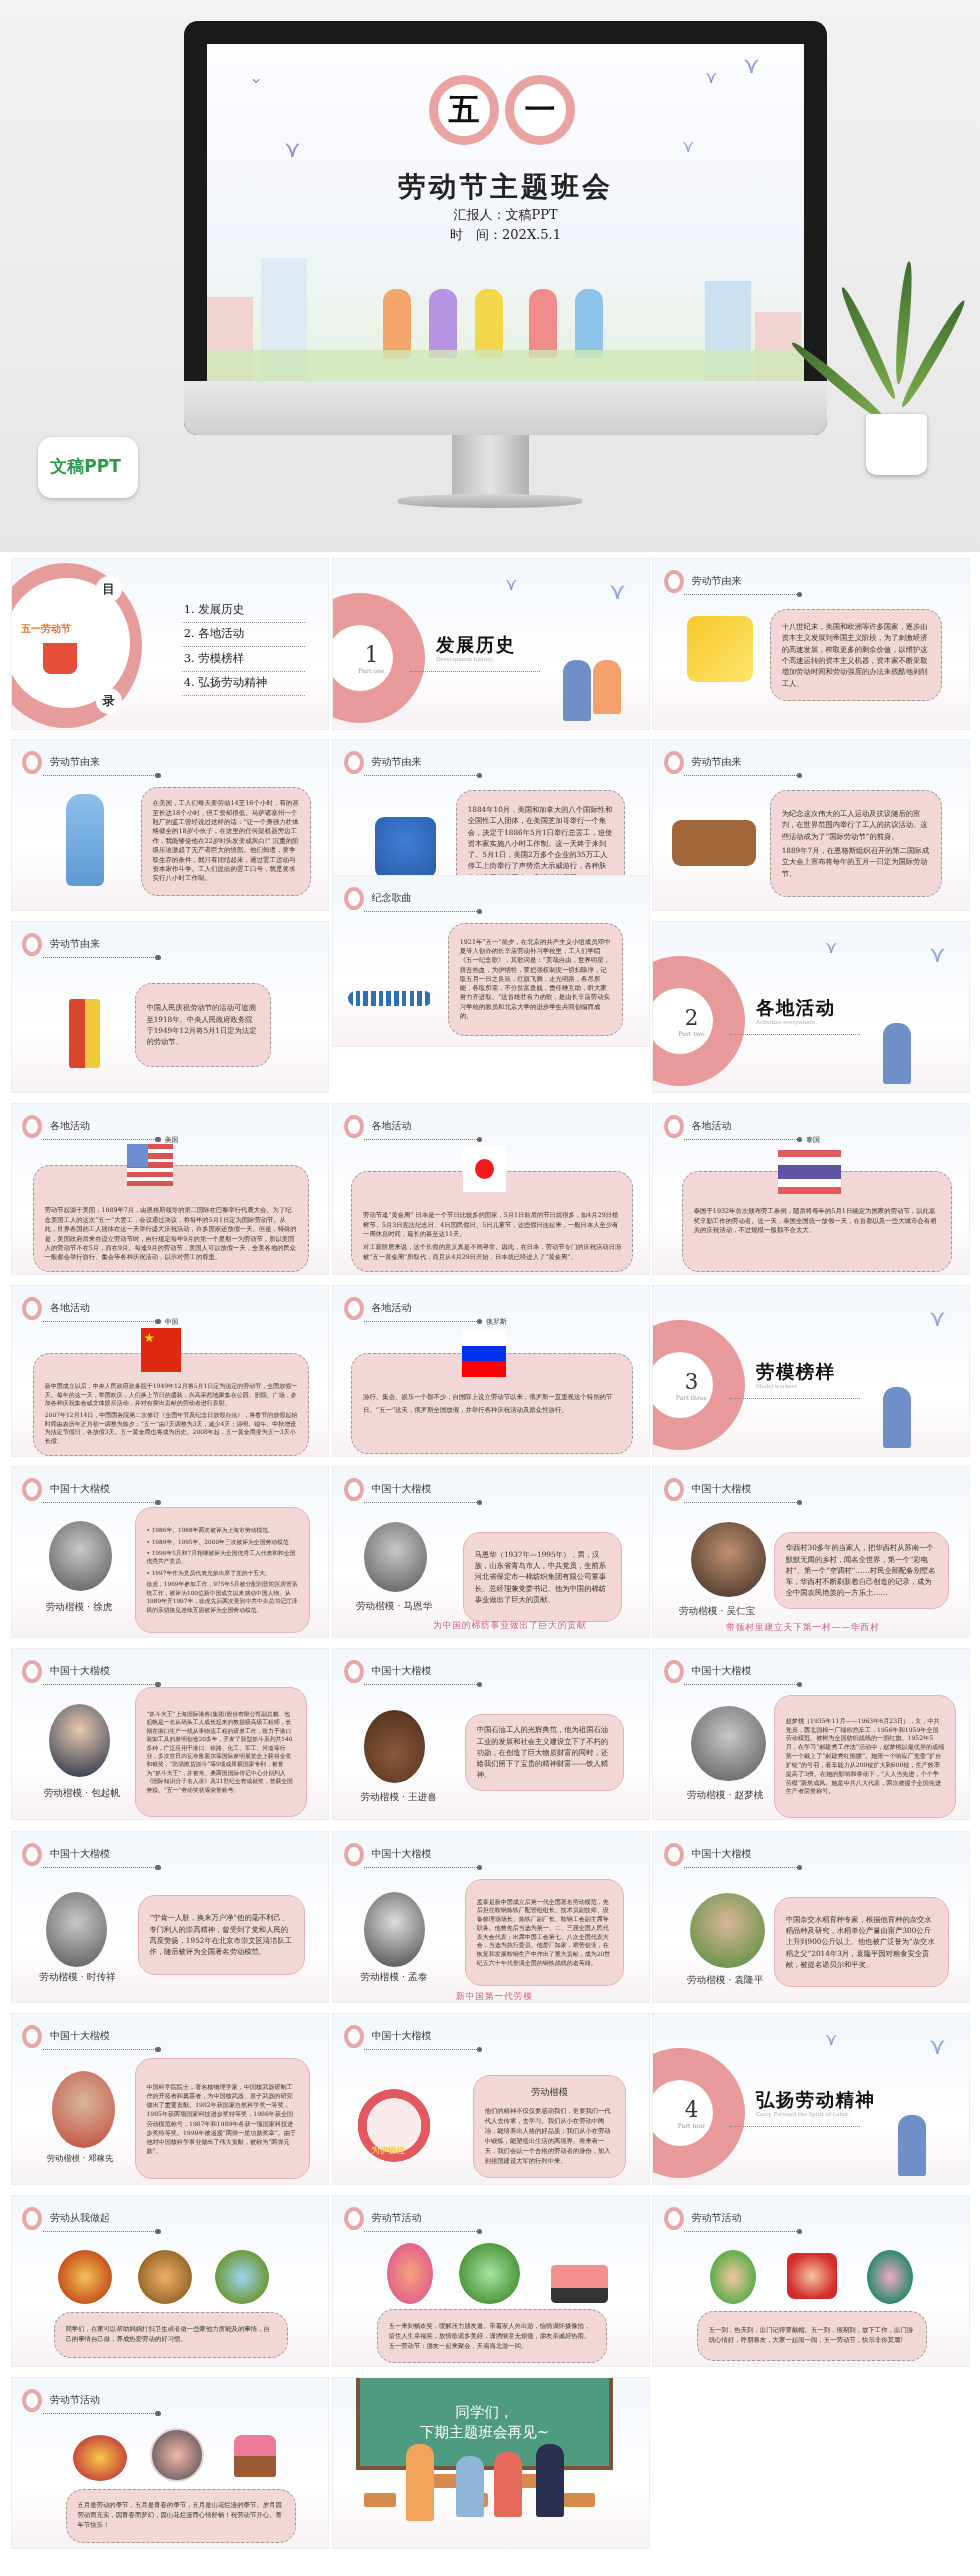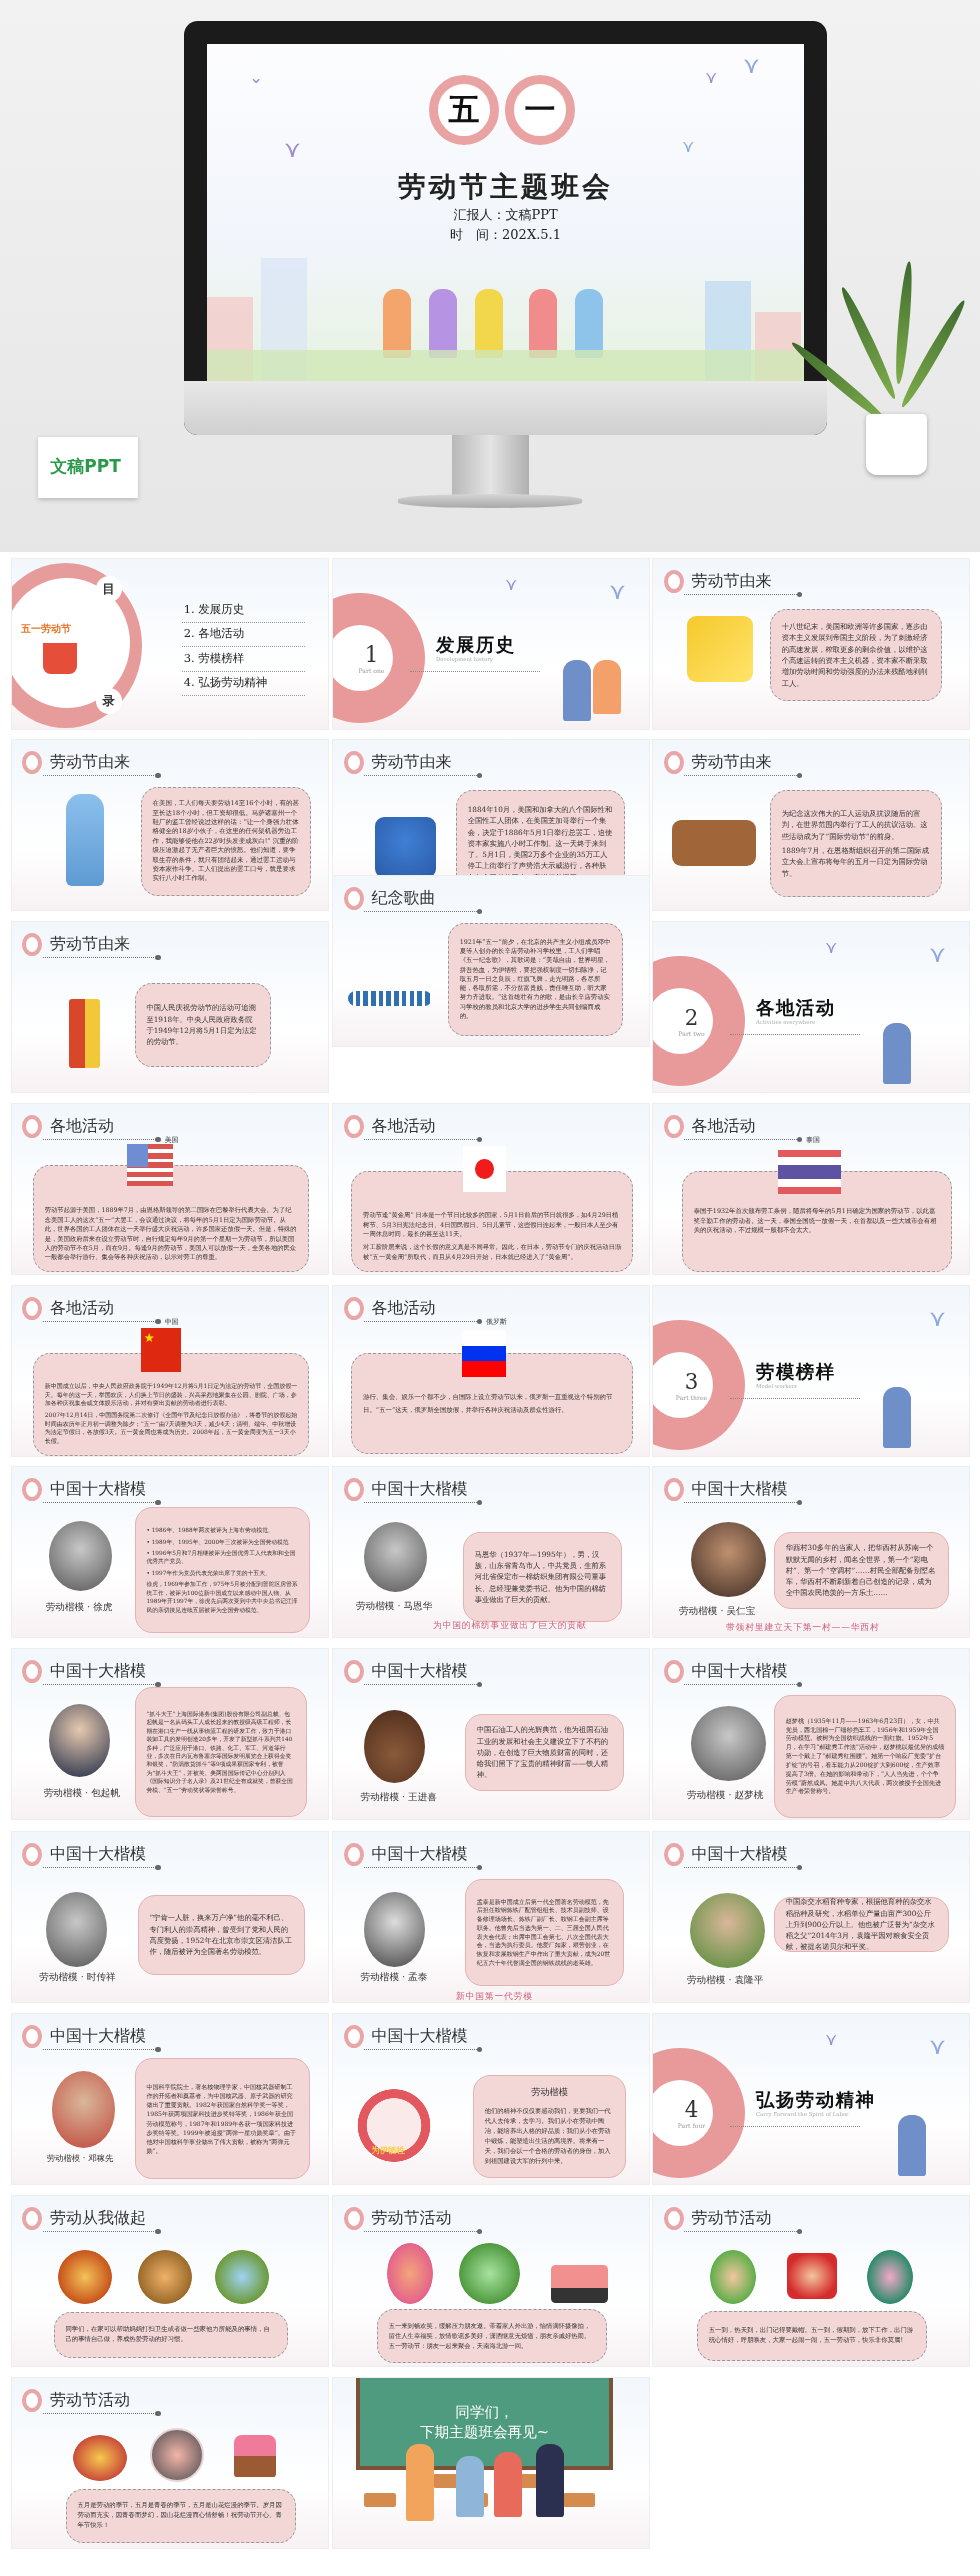--- a/index.html
+++ b/index.html
@@ -12,26 +12,26 @@
 .base{position:absolute;left:398px;top:494px;width:184px;height:13.8px;background:linear-gradient(#d6d6d6,#a8a8a8);border-radius:50%/40%;}
 .rings{position:absolute;left:222px;top:31px;display:flex;gap:6.1px;}
 .ring{width:70px;height:70px;border-radius:50%;border:9.2px solid #eaa3a3;background:#fff;display:flex;align-items:center;justify-content:center;font-size:31px;font-weight:bold;color:#111;}
 .hero-title{position:absolute;left:0;width:597px;top:124px;text-align:center;font-size:27.6px;letter-spacing:3.1px;font-weight:bold;}
 .hero-sub{position:absolute;left:0;width:597px;text-align:center;font-size:13px;}
 .city{position:absolute;bottom:0;width:46px;background:#f4c6c6;opacity:.7;}
 .kid{position:absolute;bottom:23px;width:27.6px;height:69px;border-radius:12.3px 12.3px 3.1px 3.1px;}
 .plant{position:absolute;left:843px;top:230px;width:107px;height:245px;}
 .pot{position:absolute;left:866px;top:414px;width:61px;height:61px;background:#fff;border-radius:4.6px 4.6px 10.7px 10.7px;box-shadow:0 1.5px 4.6px #aaa;}
 .leaf{position:absolute;width:10.7px;height:123px;background:linear-gradient(#3e6b2e,#7fae4c);border-radius:50%;transform-origin:bottom center;}
-.calendar{position:absolute;left:38px;top:437px;width:100px;height:61px;background:#fff;border-radius:1px;box-shadow:0 1.5px 4.6px #bbb;}
+.calendar{position:absolute;left:38px;top:437px;width:100px;height:61px;background:#fff;border-radius:14px;box-shadow:0 1.5px 4.6px #bbb;}
 .cal-logo{position:absolute;left:12.3px;top:18.4px;font-family:"DejaVu Sans",sans-serif;font-size:17px;font-weight:bold;color:#2a9a4a;}
 .slide{position:absolute;width:318px;height:172px;background:linear-gradient(#f2f7fc,#ffffff 65%,#f7f1f3);overflow:hidden;border:0.8px solid #eee;}
 .hdr{position:absolute;left:10.7px;top:10.7px;display:flex;align-items:center;}
 .hring{width:20px;height:23px;border-radius:50%;border:4.6px solid #e8a6a6;background:#fff;}
-.htitle{margin-left:7.7px;font-size:16px;color:#333;}
+.htitle{margin-left:7.7px;font-size:10px;color:#333;}
 .hline{position:absolute;left:31px;top:35px;width:115px;border-top:0.8px dotted #777;}
 .hline::after{content:"";position:absolute;right:-3.1px;top:-3.1px;width:5.4px;height:5.4px;border-radius:50%;background:#666;}
 .box{position:absolute;background:#f3d6d6;border:1.1px dashed #999;border-radius:17px;font-size:7.3px;line-height:1.55;color:#333;padding:9.2px 10.7px;display:flex;flex-direction:column;justify-content:center;}
 .box.solid{border:1.1px solid #e4b3b3;}
 .box p+p{margin-top:3.1px;}
 .pic{position:absolute;border-radius:9.2px;}
 .portrait{position:absolute;border-radius:50%;background:radial-gradient(circle at 50% 40%,#c8c8c8,#555);}
 .caption{position:absolute;font-size:9.6px;color:#333;}
 .tag{position:absolute;font-size:8.8px;color:#d0607a;letter-spacing:0.8px;}
 .country{position:absolute;font-size:6.9px;color:#333;}
@@ -416,21 +416,21 @@
 </div>
 
 <div class="slide" style="left:652px;top:1831px;">
   <div class="hdr">
       <div class="hring"></div>
       <div class="htitle">中国十大楷模</div>
     </div>
   <div class="hline"></div>
   <div class="portrait" style="left:37px;top:61px;width:75px;height:75px;background:radial-gradient(circle at 50% 40%,#d9b79a,#4f8a34);"></div>
   <div class="caption" style="left:34px;top:142px;">劳动楷模 · 袁隆平</div>
-  <div class="box solid" style="left:121px;top:65px;width:175px;height:55px;">
+  <div class="box solid" style="left:121px;top:65px;width:175px;height:90px;">
     <p>中国杂交水稻育种专家，根据他育种的杂交水稻品种及研究，水稻单位产量由亩产300公斤上升到900公斤以上。他也被广泛誉为”杂交水稻之父”2014年3月，袁隆平因对粮食安全贡献，被提名诺贝尔和平奖。</p>
   </div>
 </div>
 
 <div class="slide" style="left:10.7px;top:2013px;">
   <div class="hdr">
       <div class="hring"></div>
       <div class="htitle">中国十大楷模</div>
     </div>
   <div class="hline"></div>

